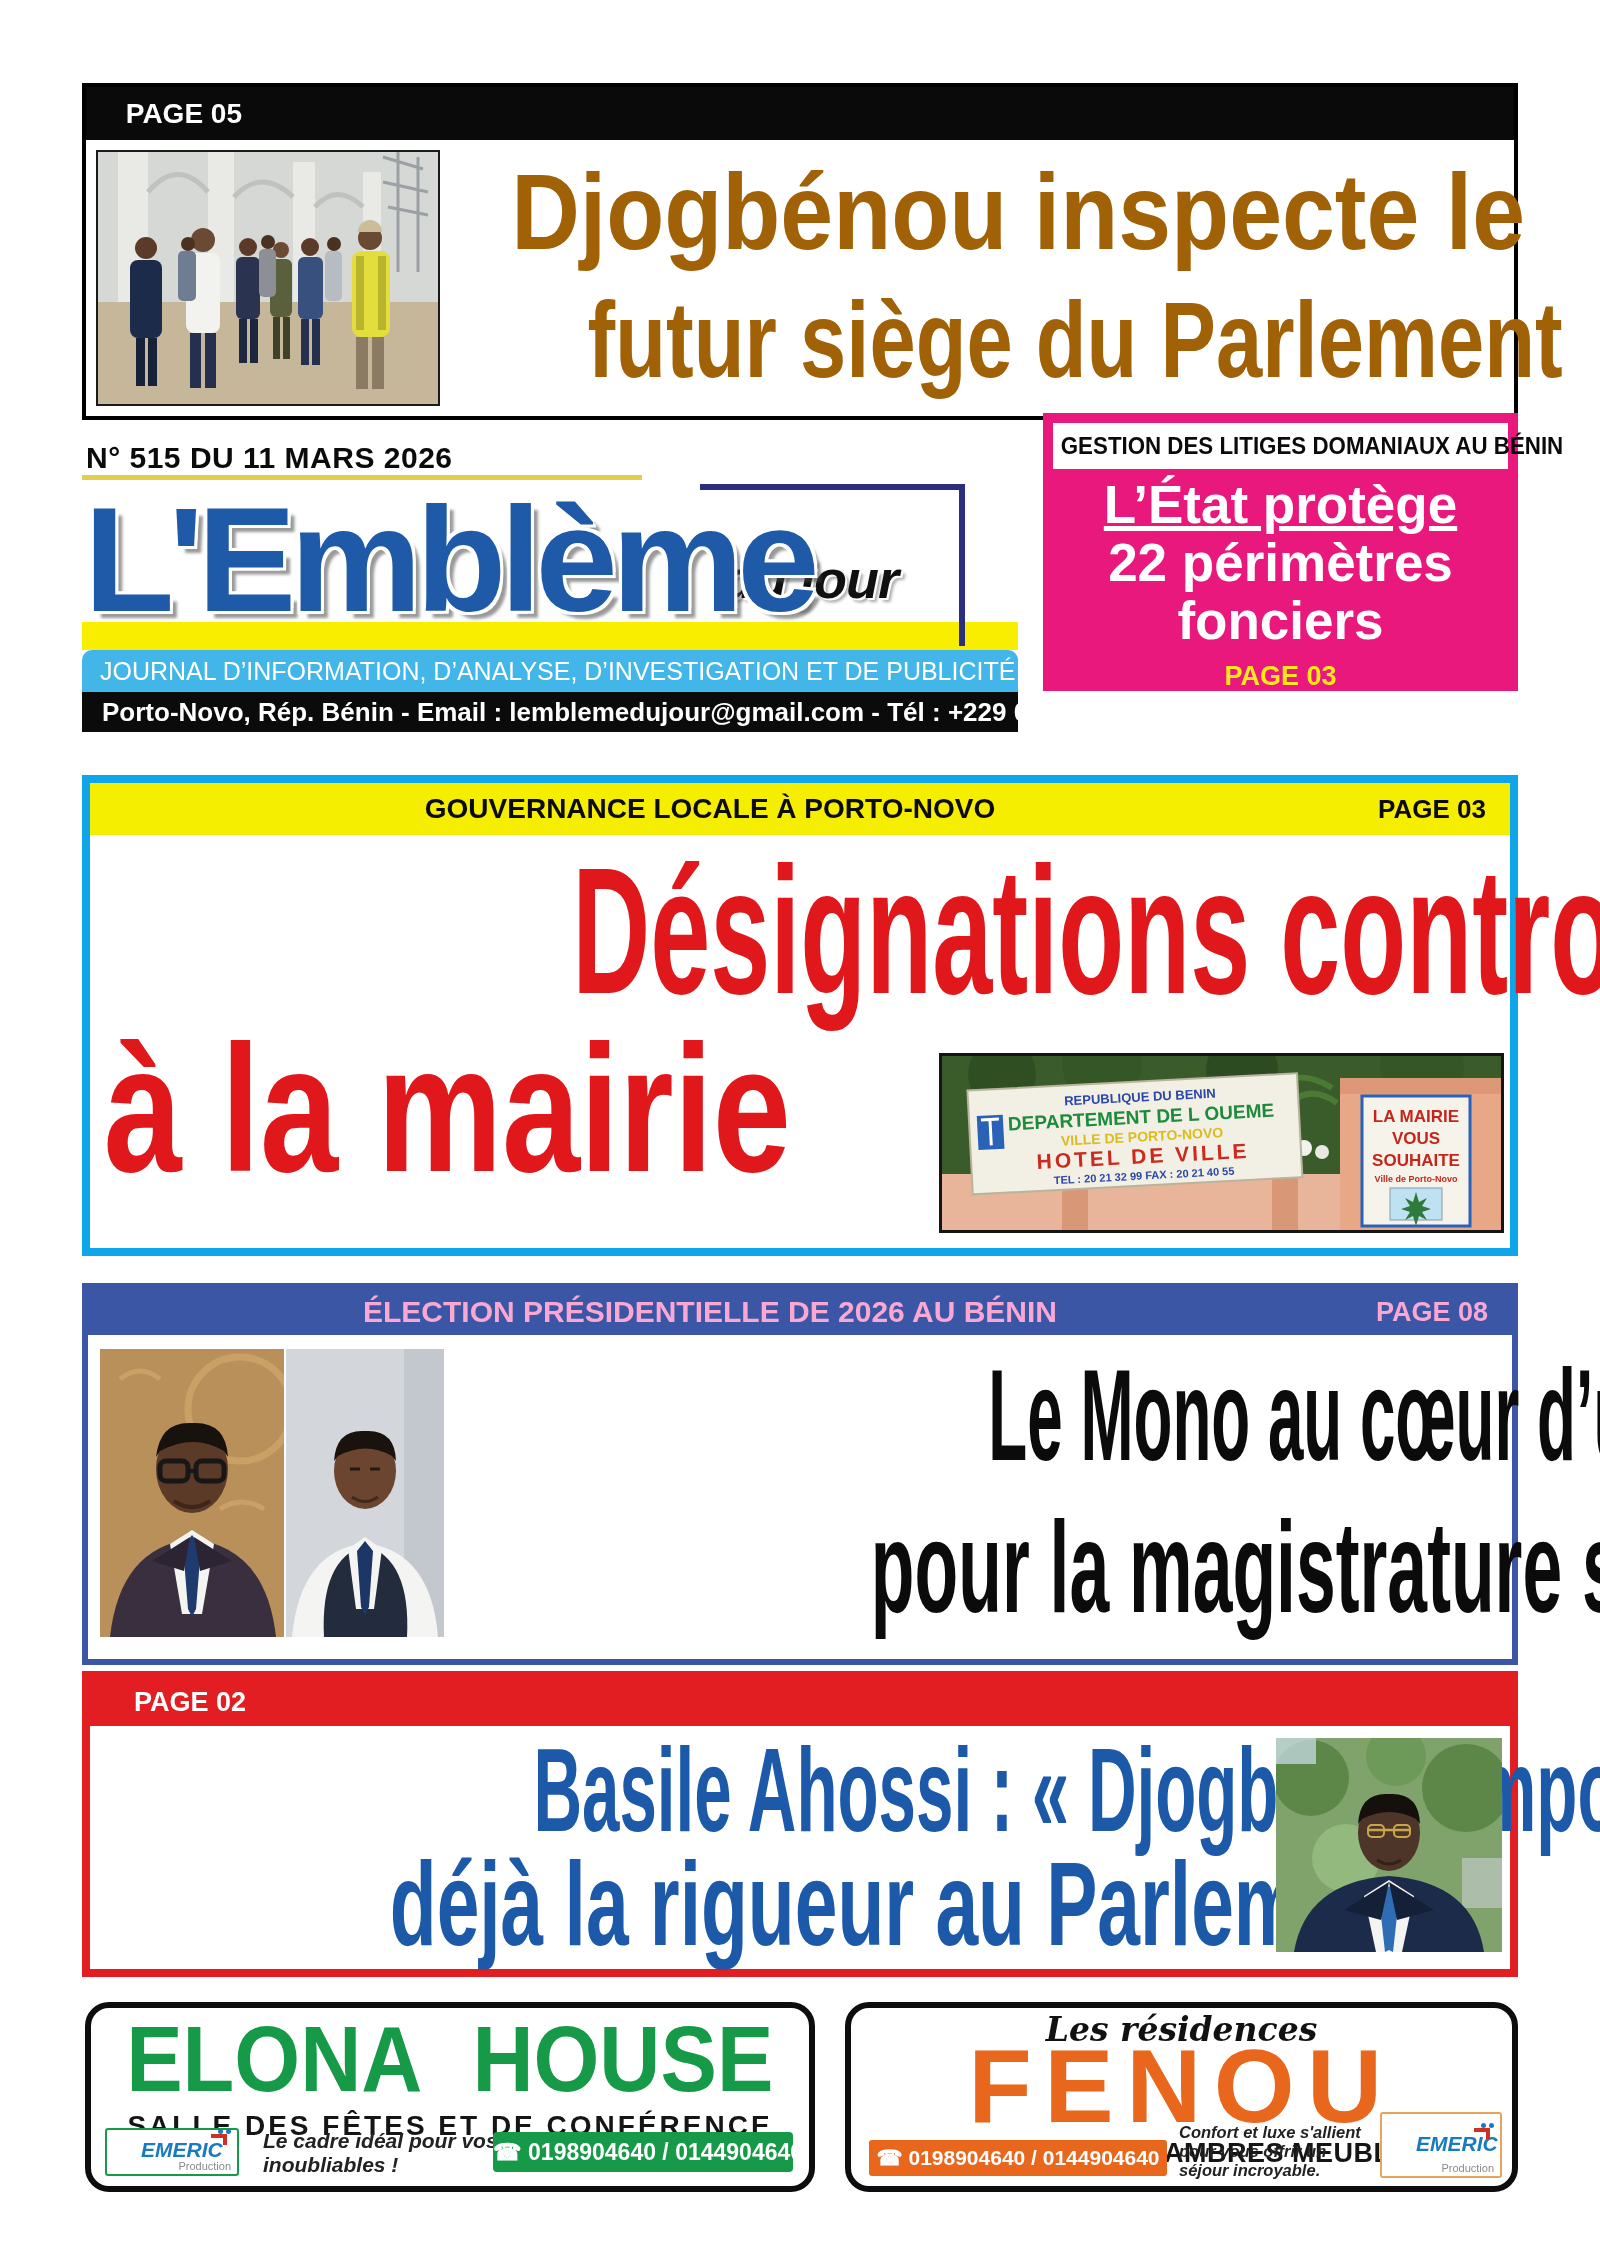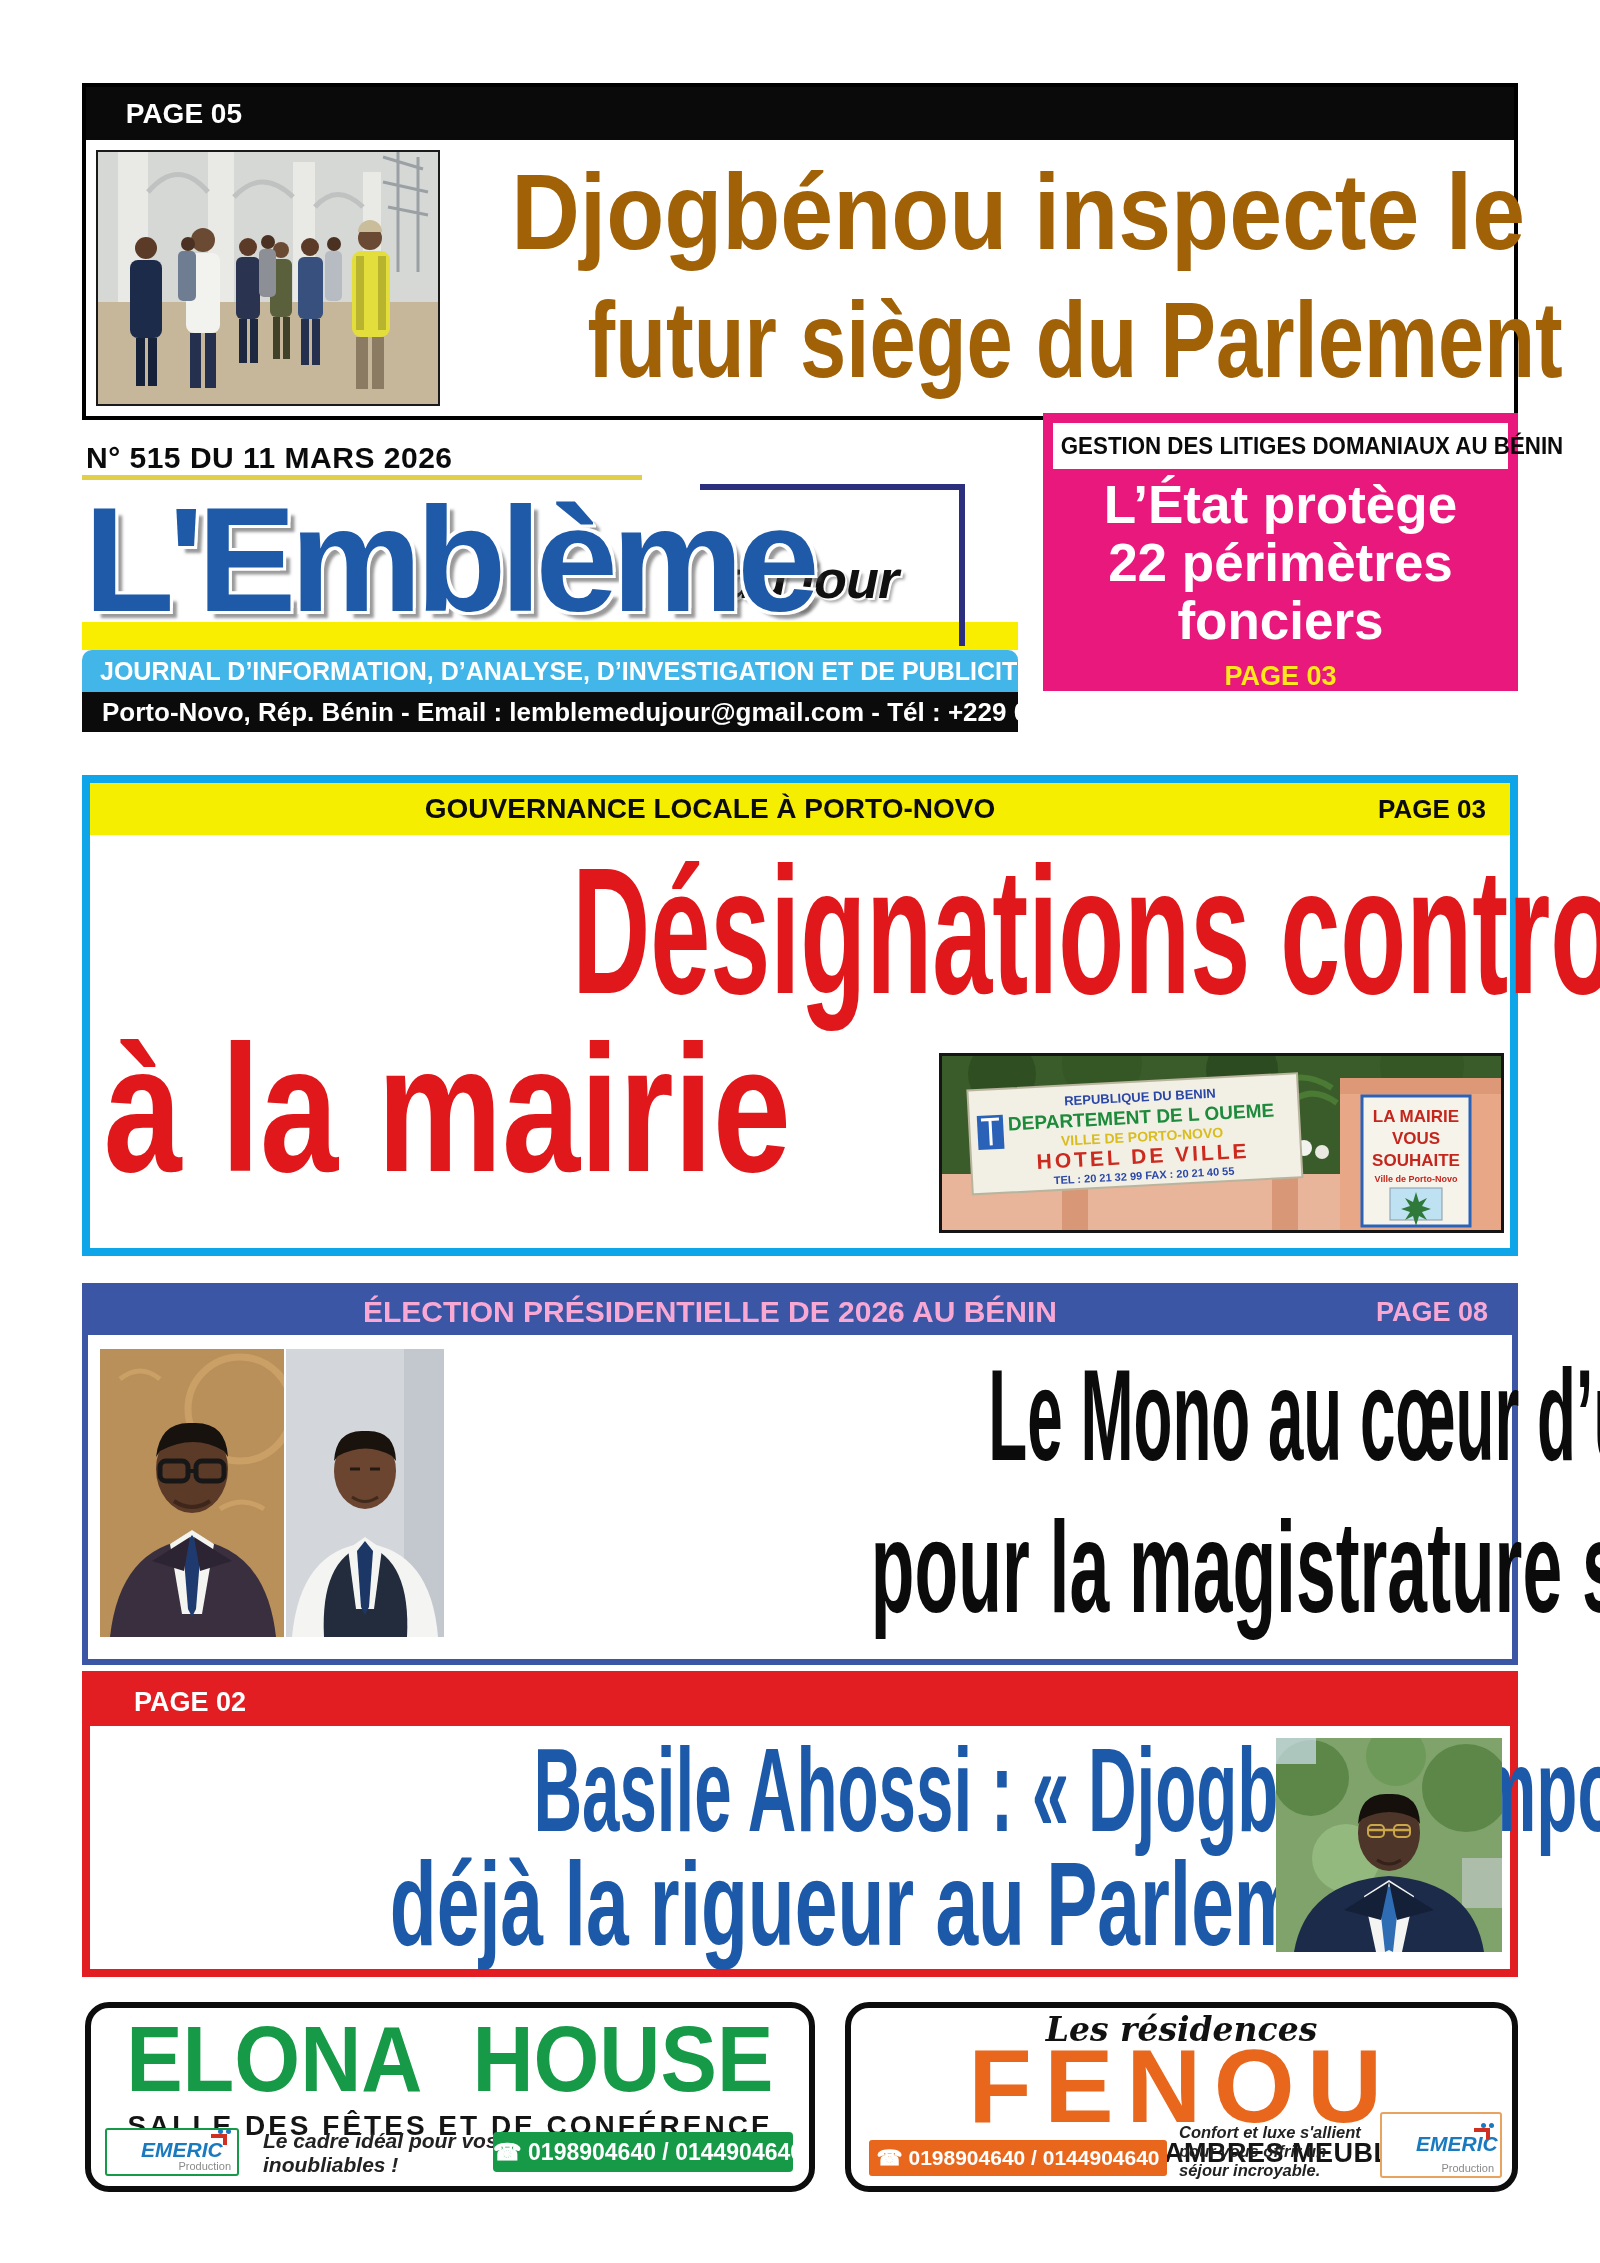--- a/index.html
+++ b/index.html
@@ -37,21 +37,21 @@
   .wordmark{position:absolute;left:2px;top:0px;font-size:148px;line-height:1;font-weight:800;
             letter-spacing:-6px;color:#1e5aa8;
             text-shadow:-3px -3px 0 #fff,3px -3px 0 #fff,-3px 3px 0 #fff,3px 3px 0 #fff,
                         7px 7px 3px rgba(70,70,70,.55);}
   .logo-suffix{position:absolute;left:640px;top:62px;font-size:54px;font-weight:800;
                font-style:italic;color:#101010;letter-spacing:-1px;
                text-shadow:2px 2px 0 #fff,4px 4px 3px rgba(90,90,90,.5);}
   .navy-h{position:absolute;left:618px;top:-2px;width:265px;height:6px;background:#2b2f7e;}
   .navy-v{position:absolute;left:877px;top:-2px;width:6px;height:162px;background:#2b2f7e;}
   .tagline-band{left:82px;top:650px;width:936px;height:52px;background:#42b6e8;color:#fff;
-                font-weight:700;font-size:25px;line-height:42px;padding-left:18px;white-space:nowrap;border-radius:10px;}
+                font-weight:400;font-size:25px;line-height:42px;padding-left:18px;white-space:nowrap;border-radius:10px;}
   .contact-band{left:82px;top:692px;width:936px;height:40px;background:#0b0b0b;color:#fff;
                 font-weight:700;font-size:26px;line-height:40px;padding-left:20px;white-space:nowrap;}
 
   
   .pink-box{left:1043px;top:413px;width:475px;height:278px;background:#e9187d;}
   .pink-kick{position:absolute;left:10px;right:10px;top:10px;height:46px;background:#fff;
              text-align:center;line-height:46px;white-space:nowrap;}
   .pink-kick>span{display:inline-block;transform:scaleX(.97);transform-origin:center center;
                   font-weight:800;font-size:23px;color:#0b0b0b;}
   .pink-line{position:absolute;left:0;right:0;text-align:center;color:#fff;font-weight:800;
@@ -204,21 +204,21 @@
     <div class="wordmark">L'Emblème</div>
   </div>
 
   <div class="abs tagline-band">JOURNAL D’INFORMATION, D’ANALYSE, D’INVESTIGATION ET DE PUBLICITÉ</div>
   <div class="abs contact-band">Porto-Novo, Rép. Bénin - Email : lemblemedujour@gmail.com - Tél : +229 0195534395</div>
 
   <div class="abs pink-box">
     <div class="pink-kick">
       <span>GESTION DES LITIGES DOMANIAUX AU BÉNIN</span>
     </div>
-    <div class="pink-line" style="top:64px;">L’État protège</div>
+    <div class="pink-line" style="top:64px;text-decoration:underline;">L’État protège</div>
     <div class="pink-line" style="top:122px;">22 périmètres</div>
     <div class="pink-line" style="top:180px;">fonciers</div>
     <div class="pink-page">PAGE 03</div>
   </div>
 
   <div class="abs sec-local">
     <div class="band">
       <div class="kick">GOUVERNANCE LOCALE À PORTO-NOVO</div>
       <div class="pg">PAGE 03</div>
     </div>

